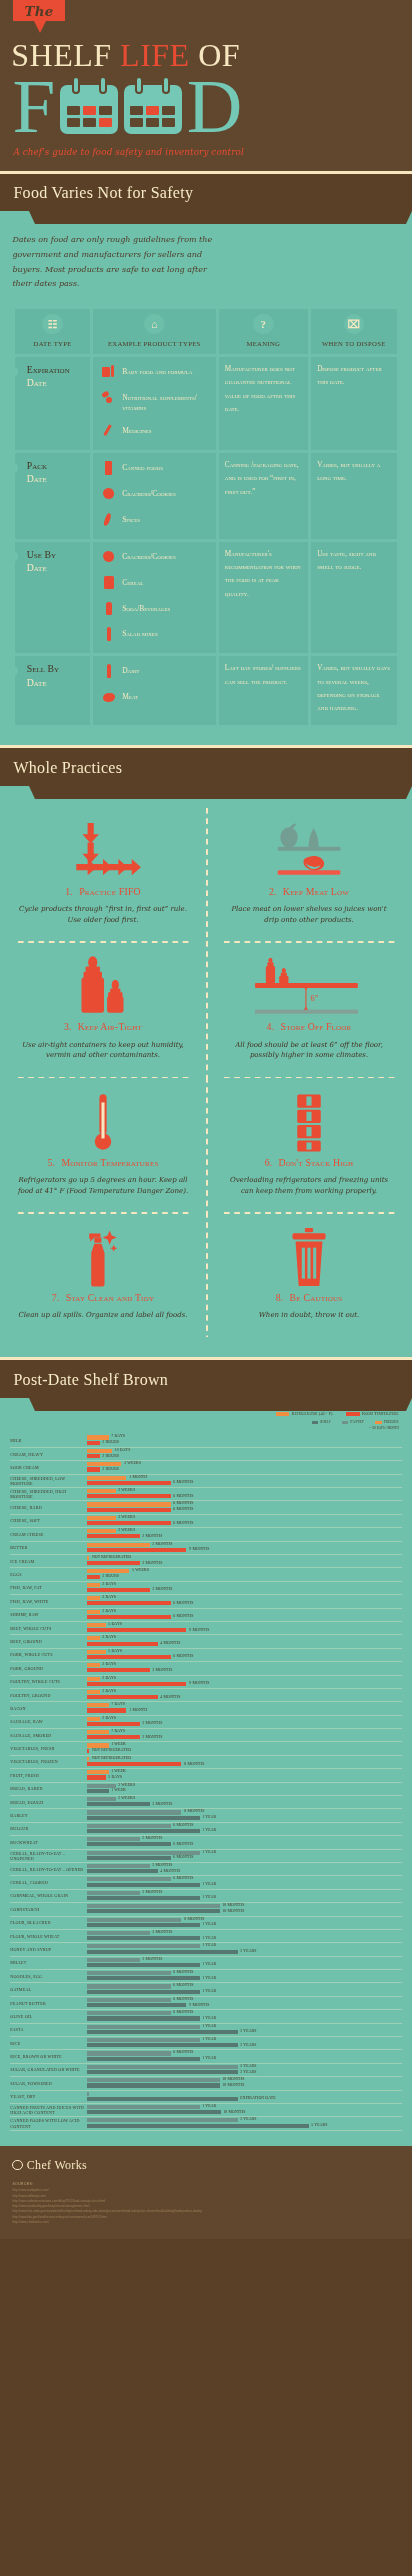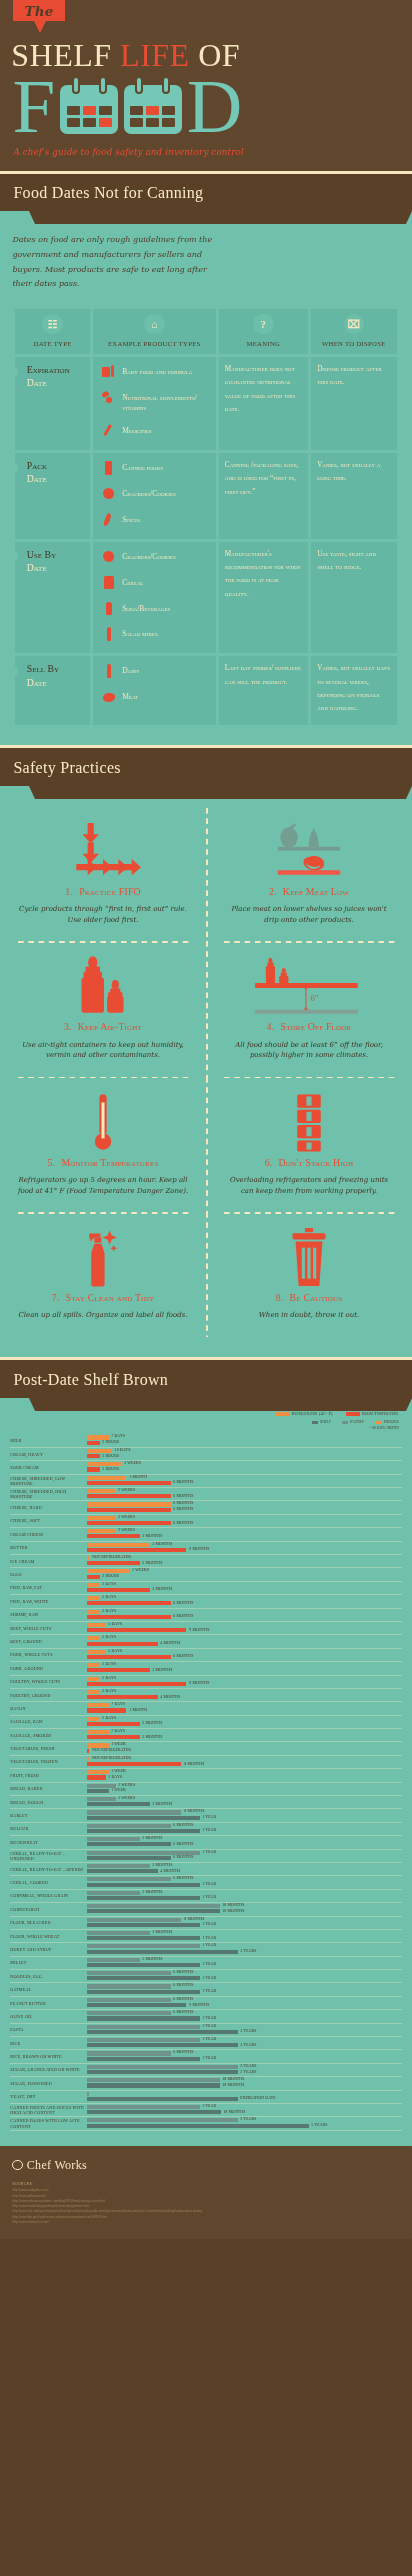--- a/index.html
+++ b/index.html
@@ -417,21 +417,21 @@
         <i></i>
         <i></i>
     </span>
     <span class="gl-d">D</span>
   </div>
 
   <div class="subtitle">A chef's guide to food safety and inventory control</div>
 </div>
 
 <div class="banner tex">
-  <h2>Food Dates Not for Canning</h2>
+  <h2>Food Varies Not for Safety</h2>
 </div>
 
 <div id="sec-dates" class="tex">
   <p class="intro">Dates on food are only rough guidelines from the government and manufacturers for sellers and buyers. Most products are safe to eat long after their dates pass.</p>
 
   <table class="dtable">
     <colgroup>
         <col class="c1">
         <col class="c2">
         <col class="c3">
@@ -599,21 +599,21 @@
         <td>
           <div class="dispose">Varies, but usually days to several weeks, depending on storage and handling.</div>
         </td>
       </tr>
 
     </tbody>
   </table>
 </div>
 
 <div class="banner tex">
-  <h2>Safety Practices</h2>
+  <h2>Whole Practices</h2>
 </div>
 
 <div id="sec-safety" class="tex">
   <div class="prac-grid">
     <div class="vline"></div>
 
     <div class="prac">
       <div class="art">
         <svg width="77" height="59" viewBox="0 0 150 115" aria-hidden="true">
           <g fill="#e8452c">

